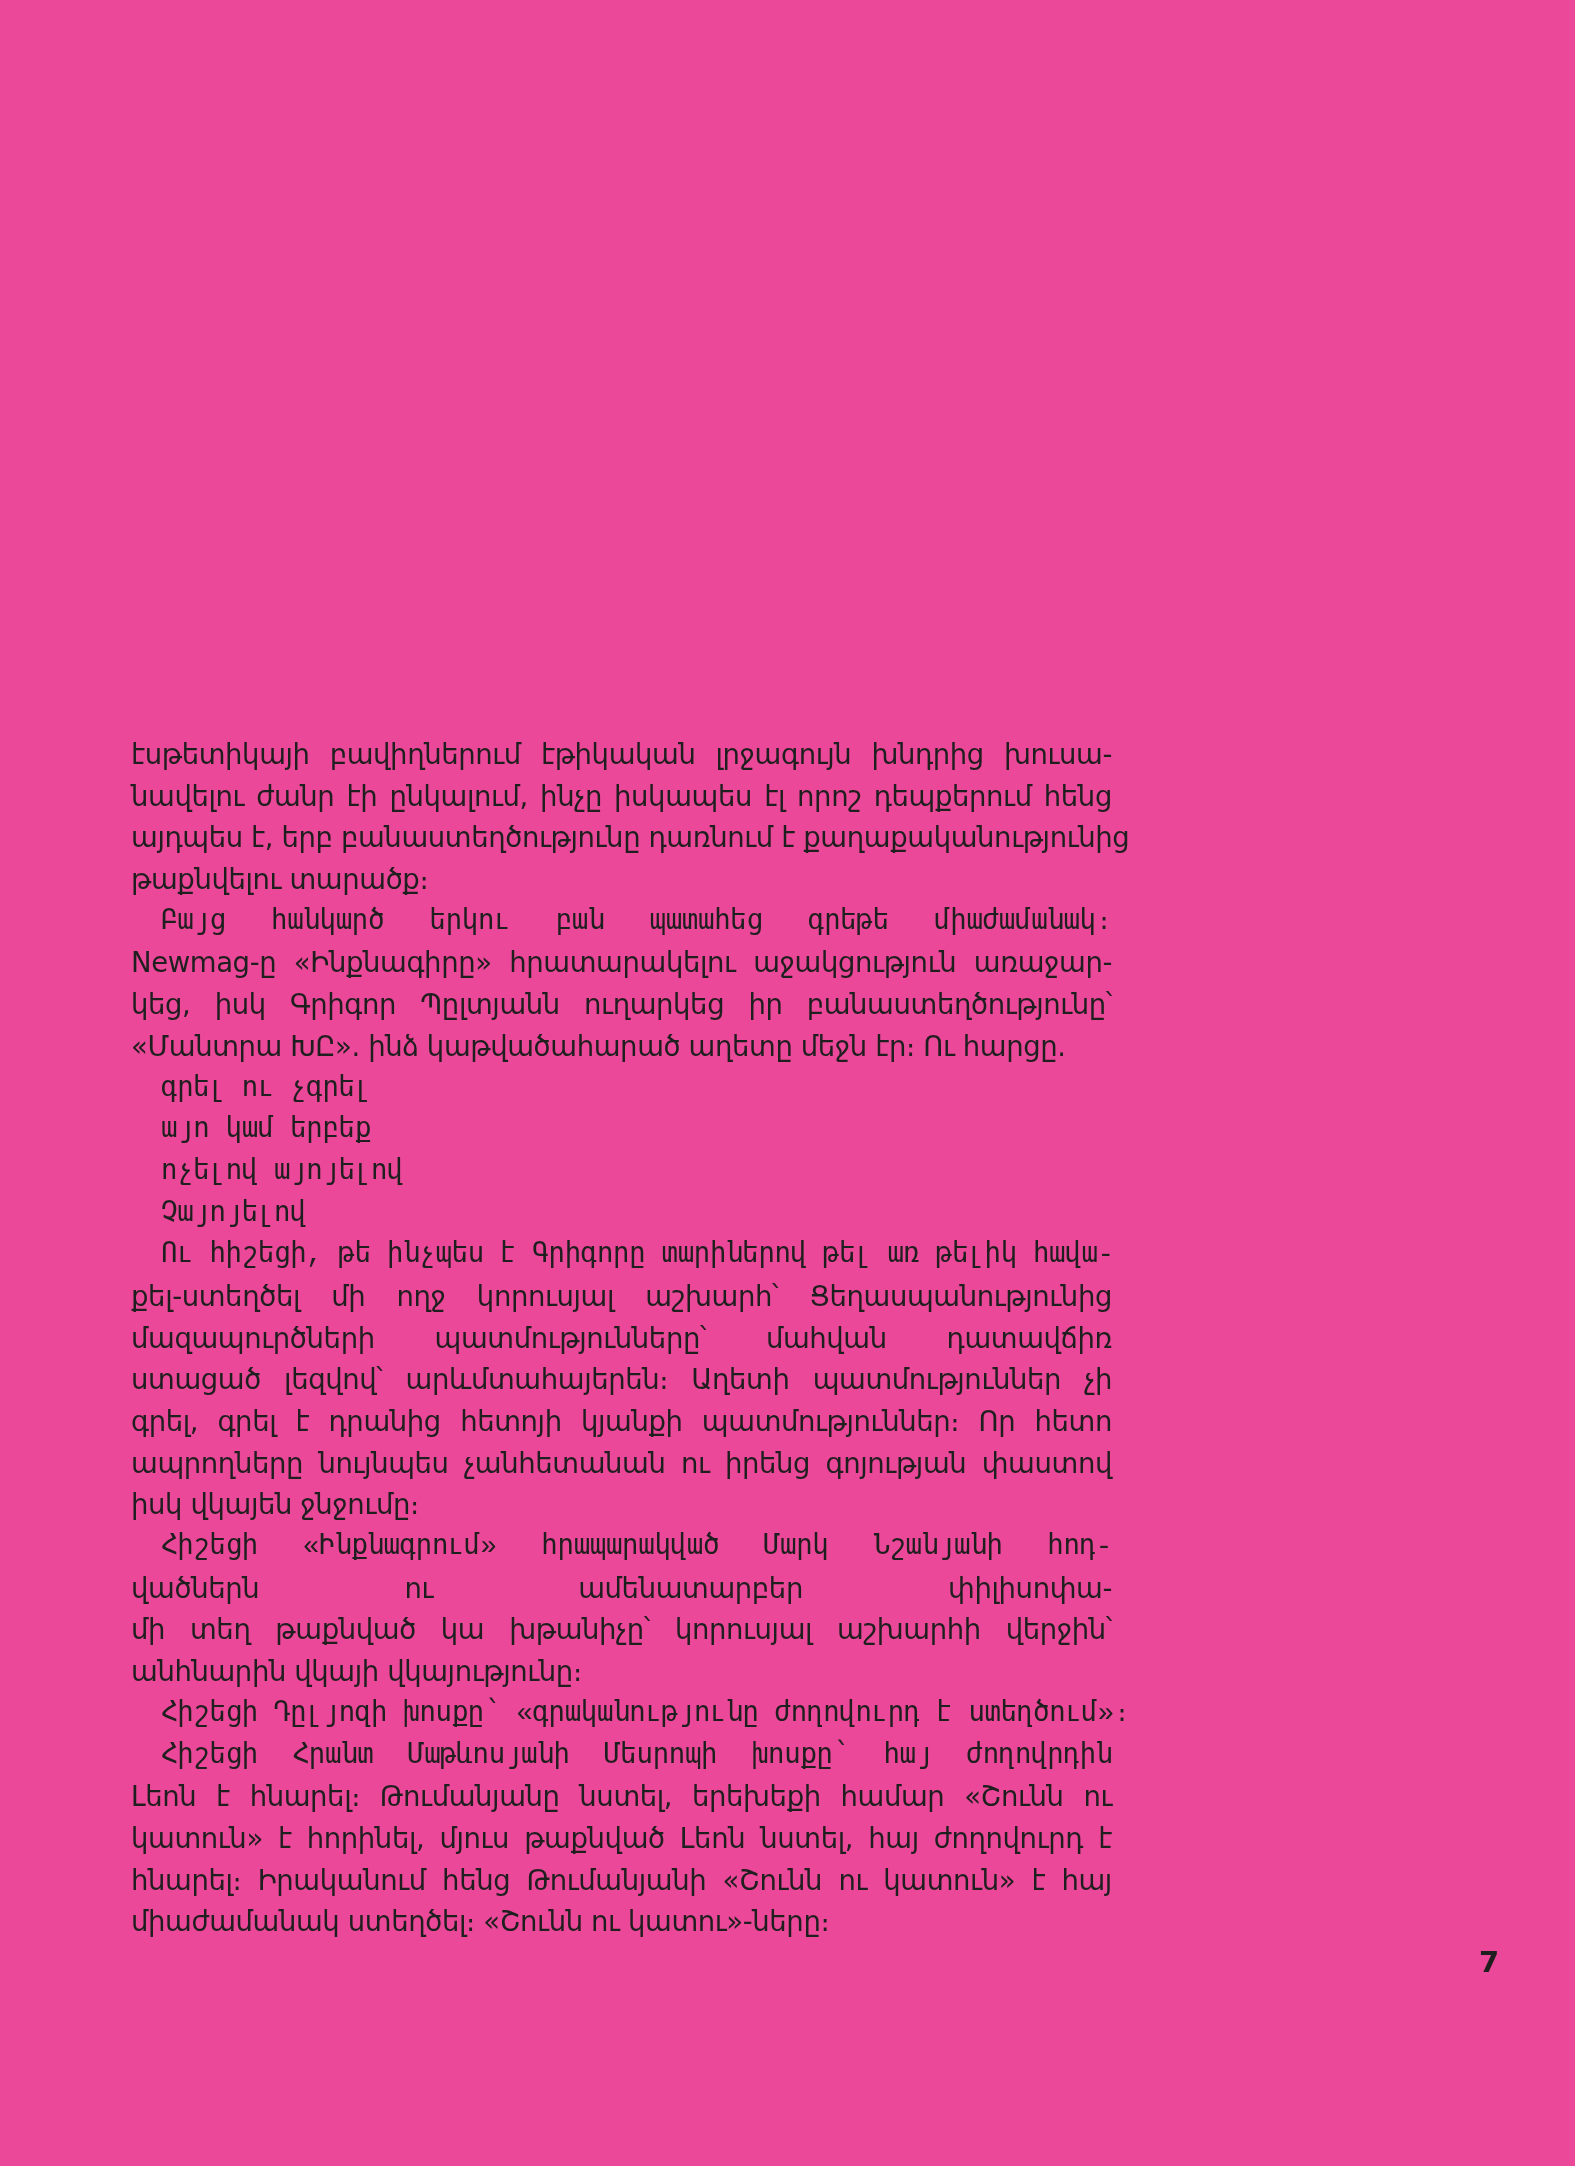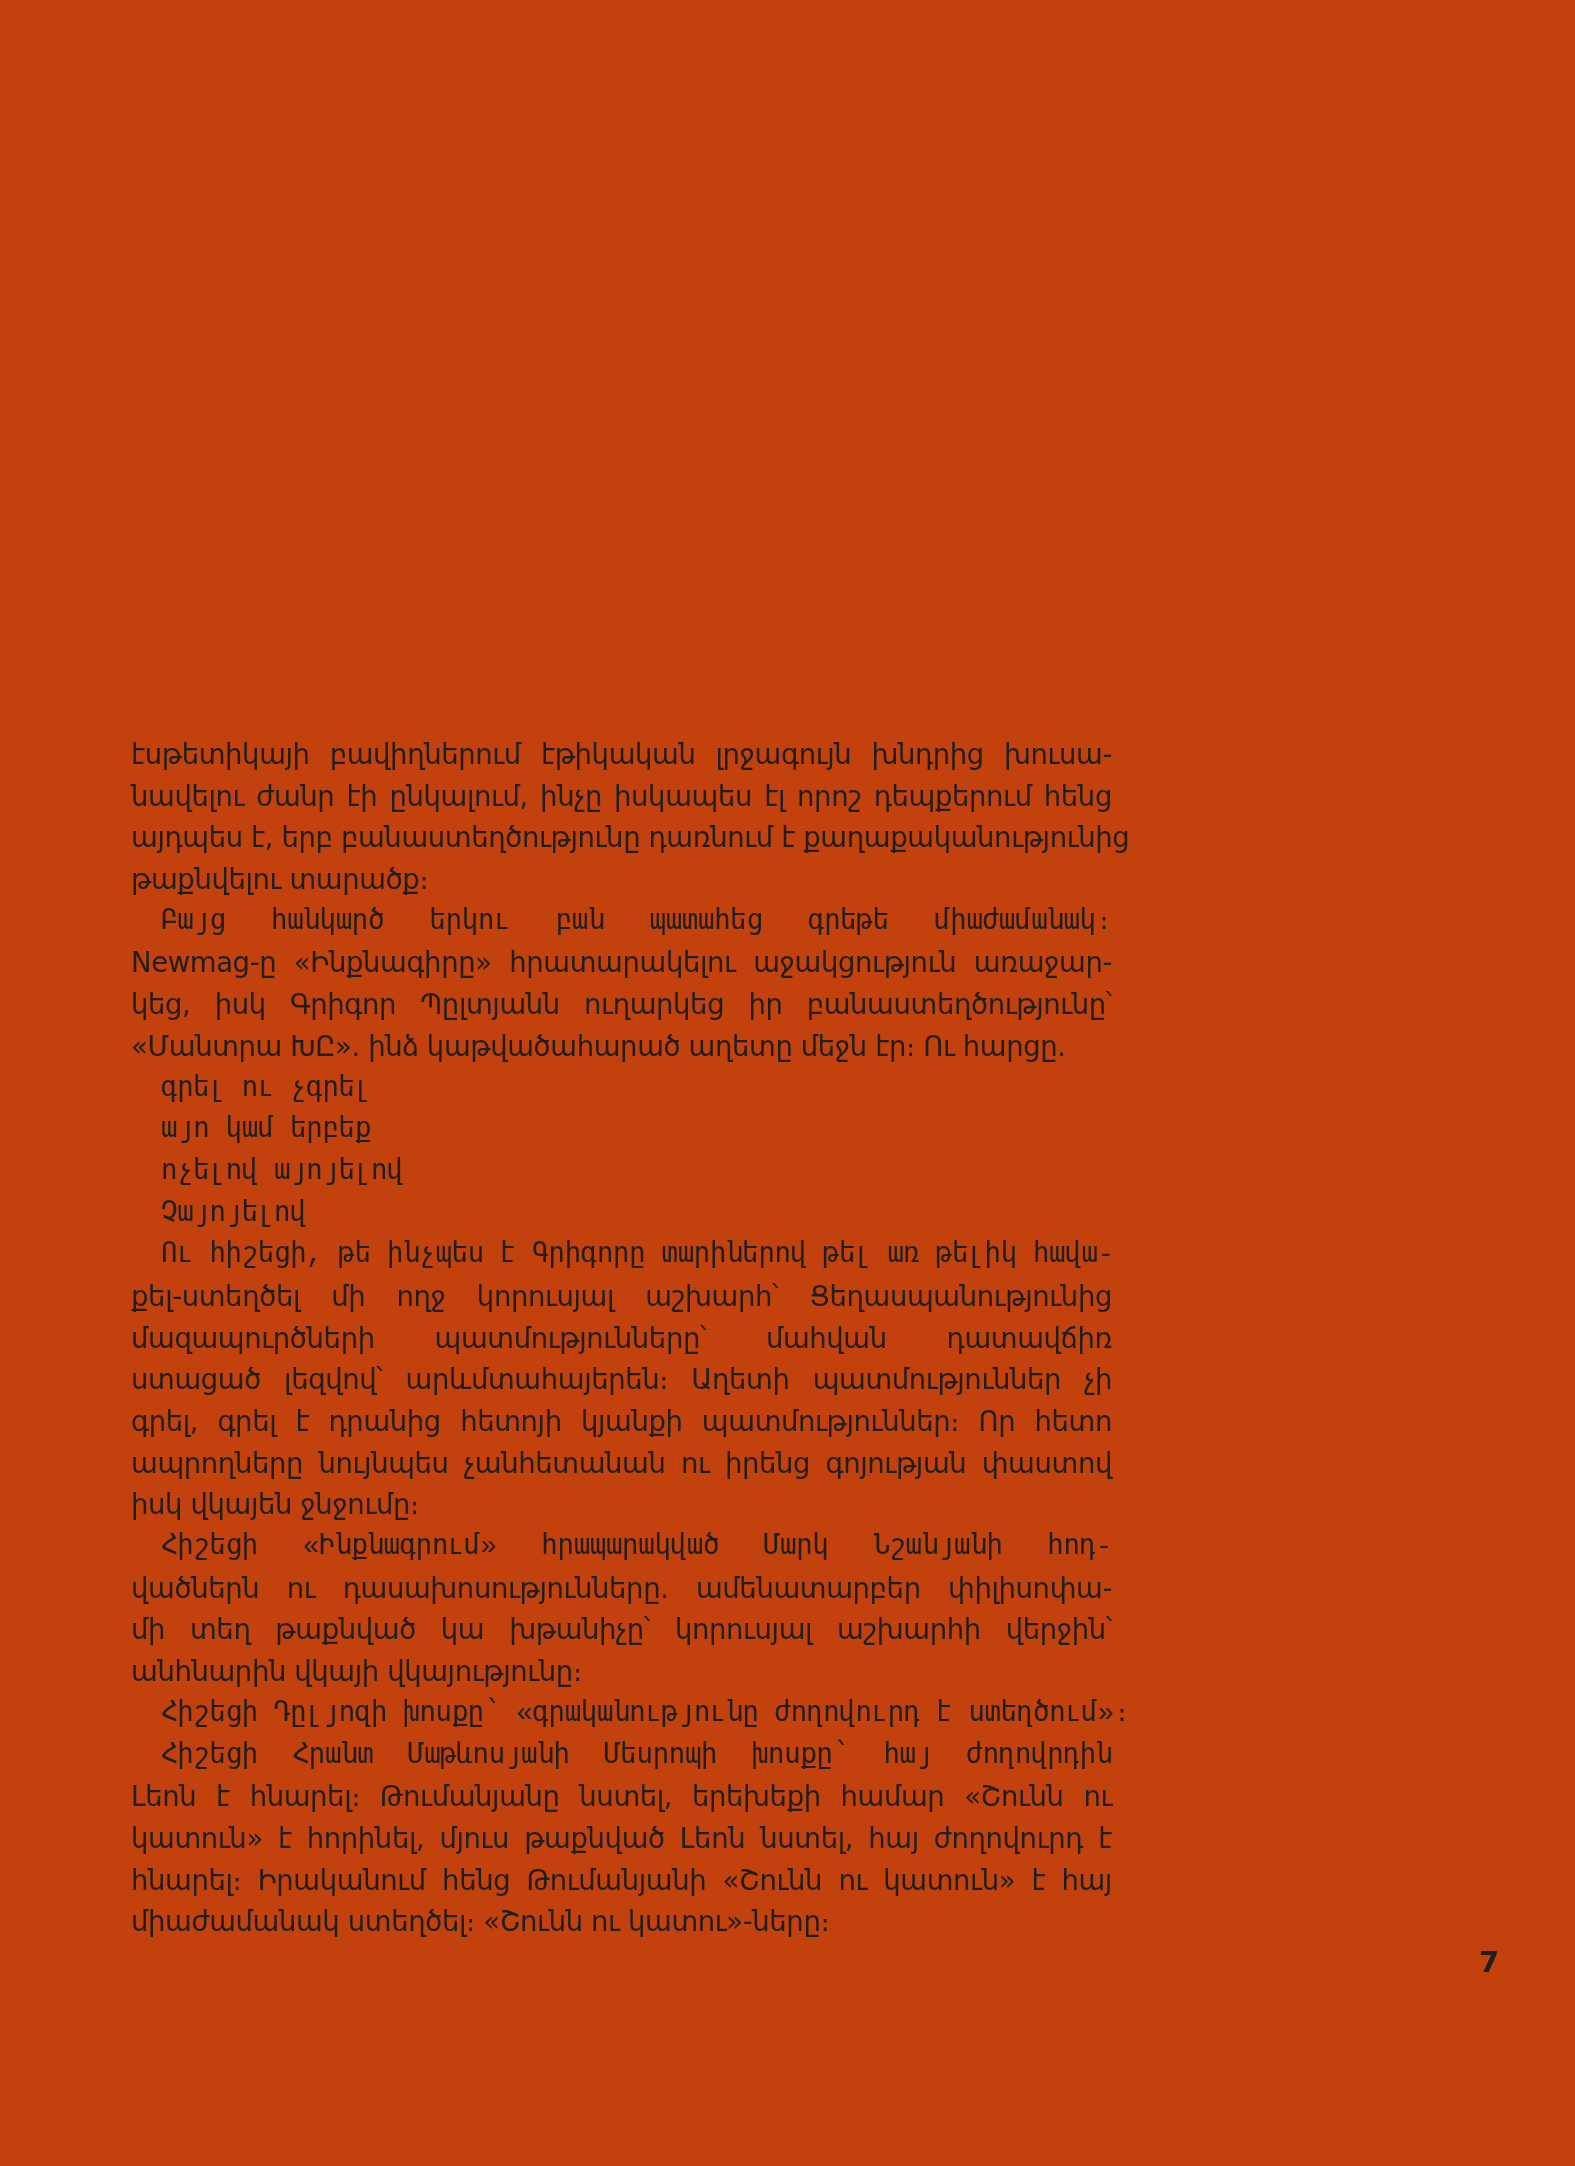--- a/index.html
+++ b/index.html
@@ -6,21 +6,21 @@
   body {
     width: 1575px;
     height: 2166px;
     background: #ffffff;
     position: relative;
     font-family: "DejaVu Sans", "Liberation Sans", sans-serif;
   }
   .page {
     position: absolute;
     inset: 0;
-    background: #c2410c;
+    background: #ec4899;
   }
   .text-block {
     position: absolute;
     left: 131px;
     top: 734px;
     width: 981px;
     color: #1f1f1f;
     font-size: 27.5px;
     letter-spacing: -0.4px;
   }
@@ -63,21 +63,21 @@
       <div class="line ind">ոչելով այոյելով</div>
       <div class="line ind">Չայոյելով</div>
       <div class="line ind just"><span>Ու </span><span>հիշեցի, </span><span>թե </span><span>ինչպես </span><span>է </span><span>Գրիգորը </span><span>տարիներով </span><span>թել </span><span>առ </span><span>թելիկ </span><span>հավա-</span></div>
       <div class="line just"><span>քել-ստեղծել </span><span>մի </span><span>ողջ </span><span>կորուսյալ </span><span>աշխարհ՝ </span><span>Ցեղասպանությունից</span></div>
       <div class="line just"><span>մազապուրծների </span><span>պատմությունները՝ </span><span>մահվան </span><span>դատավճիռ</span></div>
       <div class="line just"><span>ստացած </span><span>լեզվով՝ </span><span>արևմտահայերեն։ </span><span>Աղետի </span><span>պատմություններ </span><span>չի</span></div>
       <div class="line just"><span>գրել, </span><span>գրել </span><span>է </span><span>դրանից </span><span>հետոյի </span><span>կյանքի </span><span>պատմություններ։ </span><span>Որ </span><span>հետո</span></div>
       <div class="line just"><span>ապրողները </span><span>նույնպես </span><span>չանհետանան </span><span>ու </span><span>իրենց </span><span>գոյության </span><span>փաստով</span></div>
       <div class="line">իսկ վկայեն ջնջումը։</div>
       <div class="line ind just"><span>Հիշեցի </span><span>«Ինքնագրում» </span><span>հրապարակված </span><span>Մարկ </span><span>Նշանյանի </span><span>հոդ-</span></div>
-      <div class="line just"><span>վածներն </span><span>ու </span><span>դասախոսությունները. </span><span>ամենատարբեր </span><span>փիլիսոփա-</span></div>
+      <div class="line just"><span>վածներն </span><span>ու </span><span>ամենատարբեր </span><span>փիլիսոփա-</span></div>
       <div class="line just"><span>մի </span><span>տեղ </span><span>թաքնված </span><span>կա </span><span>խթանիչը՝ </span><span>կորուսյալ </span><span>աշխարհի </span><span>վերջին՝</span></div>
       <div class="line">անհնարին վկայի վկայությունը։</div>
       <div class="line ind">Հիշեցի Դըլյոզի խոսքը՝ «գրականությունը ժողովուրդ է ստեղծում»։</div>
       <div class="line ind just"><span>Հիշեցի </span><span>Հրանտ </span><span>Մաթևոսյանի </span><span>Մեսրոպի </span><span>խոսքը՝ </span><span>հայ </span><span>ժողովրդին</span></div>
       <div class="line just"><span>Լեոն </span><span>է </span><span>հնարել։ </span><span>Թումանյանը </span><span>նստել, </span><span>երեխեքի </span><span>համար </span><span>«Շունն </span><span>ու</span></div>
       <div class="line just"><span>կատուն» </span><span>է </span><span>հորինել, </span><span>մյուս </span><span>թաքնված </span><span>Լեոն </span><span>նստել, </span><span>հայ </span><span>ժողովուրդ </span><span>է</span></div>
       <div class="line just"><span>հնարել։ </span><span>Իրականում </span><span>հենց </span><span>Թումանյանի </span><span>«Շունն </span><span>ու </span><span>կատուն» </span><span>է </span><span>հայ</span></div>
       <div class="line">միաժամանակ ստեղծել։ «Շունն ու կատու»-ները։</div>
     </div>
   <div class="page-number">7</div>

